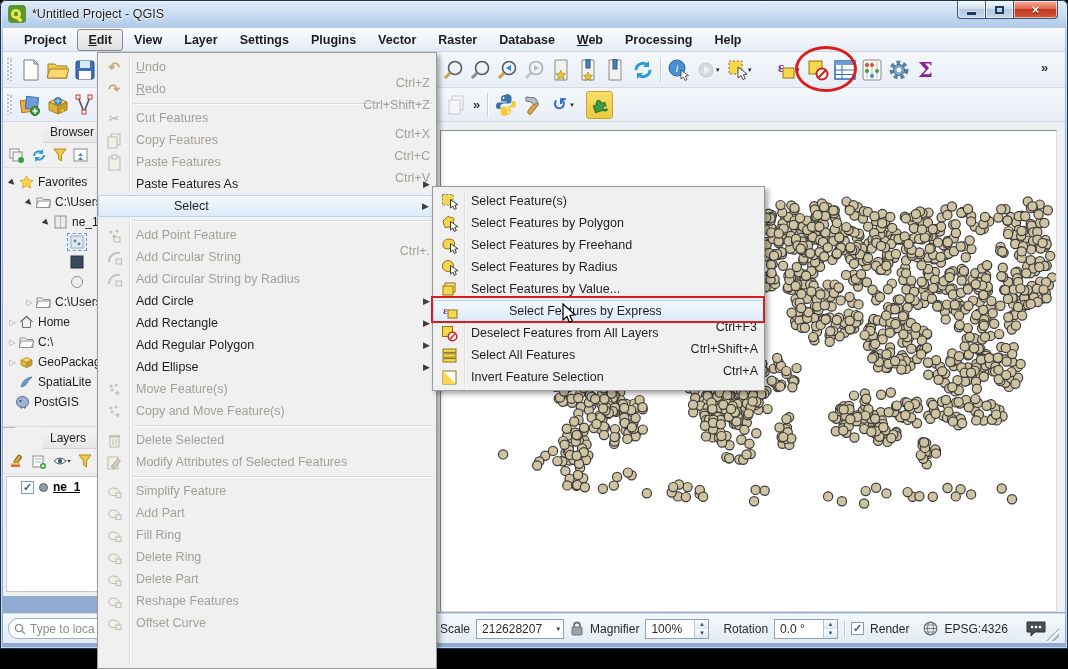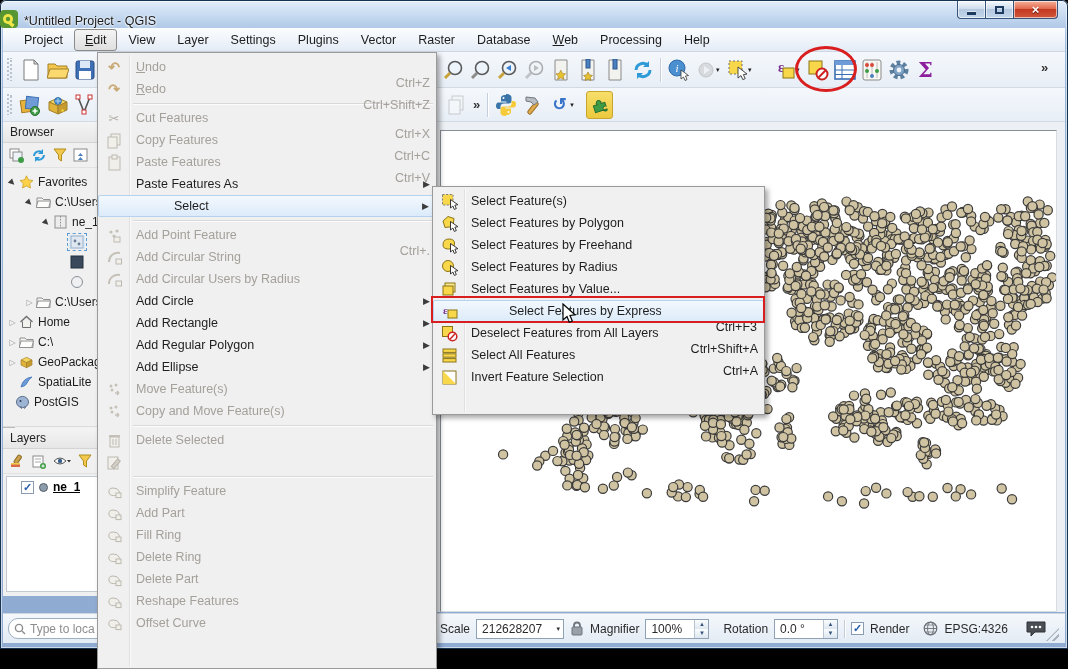--- a/index.html
+++ b/index.html
@@ -4,38 +4,38 @@
 <style>
   * { box-sizing:border-box; margin:0; padding:0; }
   html,body { width:1068px; height:669px; }
   body { background:#000; font-family:"Liberation Sans",sans-serif; position:relative; overflow:hidden; }
   u { text-decoration:underline; }
 
   
   .window { position:absolute; left:0; top:0; width:1068px; height:649px; border-radius:6px 6px 0 0;
     background:linear-gradient(180deg,#e3eefb 0,#c9dcf2 14px,#b3cbe8 26px,#a2bde0 40px,#96b3d8 120px,#8fabd2 100%);
     box-shadow:inset 0 0 0 1px #16334f, inset 0 0 0 2px rgba(255,255,255,.55); }
-  .titlebar { position:absolute; left:0; top:0; right:0; height:28px; display:flex; align-items:flex-end; padding-left:0; }
+  .titlebar { position:absolute; left:0; top:0; right:0; height:28px; display:flex; align-items:center; padding-left:8px; }
   .qgis-logo { width:18px; height:18px; margin-right:6px; }
   .title-text { font-size:12.5px; color:#1b1b1b; text-shadow:0 0 3px #fff,0 1px 2px #fff; }
   .winbtns { position:absolute; right:10px; top:1px; display:flex; }
   .wbtn { height:18px; border:1px solid #37537a; border-top:none; display:flex; align-items:center; justify-content:center;
     background:linear-gradient(#f6fafd,#cfdded 45%,#b4c8e0 50%,#c4d6ea); box-shadow:inset 0 0 0 1px rgba(255,255,255,.6); }
   .wbtn.min { width:29px; border-radius:0 0 0 4px; }
   .wbtn.max { width:28px; border-left:none; }
   .wbtn.close { width:44px; border-left:none; border-radius:0 0 4px 0;
     background:linear-gradient(#f7b09b,#e06a4d 45%,#c23a22 50%,#d2563a); }
   .glyph-min { width:9px; height:3px; background:#1e3a5f; margin-top:7px; box-shadow:0 -1px 0 rgba(255,255,255,.5); }
   .glyph-max { width:9px; height:8px; border:2px solid #1e3a5f; background:transparent; }
   .glyph-close { color:#fff; font-weight:bold; font-size:13px; text-shadow:0 1px 1px #5c160b; }
 
   
   .menubar { position:absolute; left:3px; top:28px; right:3px; height:24px; display:flex; align-items:center;
     background:linear-gradient(#fbfdfe,#eef3fa 60%,#e3ebf5); border-bottom:1px solid #cdd6e2; padding-left:10px; font-size:12.5px; color:#1c1c1c; }
-  .mb-item { padding:3px 10px; border:1px solid transparent; }
+  .mb-item { padding:3px 10px; border:1px solid transparent;font-weight:bold; }
   .mb-item.active { border:1px solid #8b8b8b; border-radius:3px; background:linear-gradient(#f4f4f4,#dfdfdf); }
 
   
   .tb { position:absolute; left:3px; right:3px; background:linear-gradient(#f4f8fc,#e8eef6); border-bottom:1px solid #d3dae3; }
   .tb1 { top:52px; height:36px; } .tb2 { top:88px; height:34px; }
   .handle { position:absolute; left:4px; top:6px; bottom:6px; width:5px;
     background:repeating-linear-gradient(180deg,#b9c2cd 0 2px,transparent 2px 4px),repeating-linear-gradient(180deg,#b9c2cd 0 2px,transparent 2px 4px);
     background-size:2px 100%,2px 100%; background-position:0 0,3px 2px; background-repeat:repeat-y; }
   .tbgroup { position:absolute; top:0; height:100%; display:flex; align-items:center; }
   .tbtn { width:27px; height:28px; display:flex; align-items:center; justify-content:center; border-radius:3px; position:relative; }
@@ -44,21 +44,21 @@
   .gray { filter:grayscale(1) opacity(.45); }
   .ovf { font-size:13px; font-weight:bold; color:#333; padding:0 3px; }
   .sigma { font-size:21px; font-weight:bold; color:#8d1f9c; font-family:"DejaVu Serif",serif; }
   .bluearrow { font-size:17px; font-weight:bold; color:#3a74c9; }
 
   
   .red-ellipse { position:absolute; left:795px; top:46px; width:62px; height:46px; border:3px solid #d81e1e; border-radius:50%; z-index:45; pointer-events:none; }
 
   
   .dock { position:absolute; left:3px; width:100px; background:#f0f0f0; border-right:1px solid #c9c9c9; }
-  .dock-title { height:21px; font-size:12px; color:#222; padding:3px 0 0 7px; background:linear-gradient(#f4f4f4,#e6e6e6); border-bottom:1px solid #d4d4d4; }
+  .dock-title { height:21px; font-size:12px; color:#222; padding:3px 0 0 7px; background:linear-gradient(#f4f4f4,#e6e6e6); border-bottom:1px solid #d4d4d4;margin-left:40px; }
   .dock-tools { height:25px; display:flex; align-items:center; gap:6px; padding-left:6px; border-bottom:1px solid #e2e2e2; }
   .tree { font-size:12px; color:#1c1c1c; }
   .trow { height:20px; display:flex; align-items:center; white-space:nowrap; overflow:hidden; }
   .expander { width:11px; font-size:8px; color:#9a9a9a; flex:none; text-align:center; }
   .expander.open { color:#3d3d3d; transform:rotate(45deg); }
   .ticon { width:16px; height:14px; flex:none; margin-right:4px; display:flex; align-items:center; justify-content:center; }
   .tlabel { overflow:hidden; }
   .sel-sliver { outline:1px dashed #5b9bd5; outline-offset:1px; background:#dcebfa; }
   .hscroll { position:absolute; left:0; right:0; bottom:0; height:12px; background:#f0f0f0; border-top:1px solid #dcdcdc; display:flex; align-items:center; }
   .harrow { width:12px; height:11px; font-size:7px; color:#555; text-align:center; line-height:11px; background:linear-gradient(#fdfdfd,#e3e3e3); border:1px solid #b9b9b9; }
@@ -88,21 +88,21 @@
   .updown { width:14px; height:100%; border-left:1px solid #b9c4d0; display:flex; flex-direction:column; }
   .updown span { flex:1; font-size:6px; line-height:9px; text-align:center; color:#35527a; background:linear-gradient(#fbfdff,#dde6f0); }
   .sb-sep { width:1px; height:18px; background:#c4ccd6; box-shadow:1px 0 0 #fff; }
   .grip { position:absolute; right:2px; bottom:2px; width:13px; height:13px;
     background:repeating-linear-gradient(135deg,transparent 0 3px,#aab4bf 3px 5px); clip-path:polygon(100% 0,100% 100%,0 100%); }
 
   
   .popup { position:absolute; background:#f0f0f0; border:1px solid #9a9a9a; box-shadow:3px 3px 5px rgba(0,0,0,.35); z-index:50; padding-top:3px; font-size:12.5px; color:#1e1e1e; }
   .popup::before { content:""; position:absolute; left:31px; top:2px; bottom:2px; width:1px; background:#e0e0e0; box-shadow:1px 0 0 #fafafa; }
   .edit-menu { left:97px; top:52px; width:340px; height:617px; }
-  .select-menu { left:432px; top:186px; width:333px; height:229px; z-index:60; }
+  .select-menu { left:432px; top:186px; width:333px; height:205px; z-index:60; }
   .mrow { height:22px; display:flex; align-items:center; padding:0 6px 0 5px; position:relative; }
   .mrow.hl { background:linear-gradient(#f3f8fd,#dcebfa); border:1px solid #b5d3ef; border-radius:2px; height:22px;gap:37px; }
   .mrow.disabled .mlabel, .mrow.disabled .msc { color:#a4a09a; }
   .mi { width:22px; height:18px; flex:none; display:flex; align-items:center; justify-content:center; margin-right:11px; }
   .mlabel { white-space:nowrap; overflow:hidden; }
   .msc { margin-left:auto; padding-left:18px;margin-top:32px; }
   .marrow { width:12px; flex:none; margin-left:auto; text-align:right; font-size:9px; color:#3c3c3c; }
   .msep { height:1px; background:#d9d9d9; margin:3px 3px 3px 35px; box-shadow:0 1px 0 #fcfcfc; }
   .c-tan { color:#c8a873; font-size:14px; font-weight:bold; }
   .c-dim { color:#b6b2aa; font-size:13px; }
@@ -2154,21 +2154,21 @@
       </span>
       <span class="mlabel">Add Circular String</span>
     </div>
     <div class="mrow disabled">
       <span class="mi">
         <svg width="17" height="17" viewBox="0 0 17 17">
           <path d="M3,13 a9,9 0 0 1 11,-9" fill="none" stroke="#c5c1b8" stroke-width="2"></path>
           <rect x="10" y="10" width="5.5" height="5" fill="#f1efe9" stroke="#bdb9b1"></rect>
         </svg>
       </span>
-      <span class="mlabel">Add Circular Users by Radius</span>
+      <span class="mlabel">Add Circular String by Radius</span>
     </div>
     <div class="mrow">
       <span class="mi"></span>
       <span class="mlabel">Add Circle</span>
       <span class="marrow">▶</span>
     </div>
     <div class="mrow">
       <span class="mi"></span>
       <span class="mlabel">Add Rectangle</span>
       <span class="marrow">▶</span>
@@ -2217,20 +2217,21 @@
       </span>
       <span class="mlabel">Delete Selected</span>
     </div>
     <div class="mrow disabled">
       <span class="mi">
         <svg width="17" height="17" viewBox="0 0 17 17">
           <rect x="2" y="3" width="10" height="12" fill="#f1efe9" stroke="#bdb9b1"></rect>
           <rect x="8" y="5" width="3.4" height="10" fill="#d3cfc6" stroke="#b5b1a9" transform="rotate(40 10 10)"></rect>
         </svg>
       </span>
+      <span class="mlabel">Modify Attributes of Selected Features</span>
     </div>
     <div class="msep"></div>
     <div class="mrow disabled">
       <span class="mi">
         <svg width="17" height="17" viewBox="0 0 17 17">
           <path d="M3,10 q-1,-5 4,-5 q5,0 6,3 q1.5,4 -3,4.5 q-6,.8 -7,-2.5 z" fill="#f1efe9" stroke="#bdb9b1"></path>
           <rect x="10" y="10" width="5" height="4.6" fill="#f1efe9" stroke="#bdb9b1"></rect>
         </svg>
       </span>
       <span class="mlabel">Simplify Feature</span>

